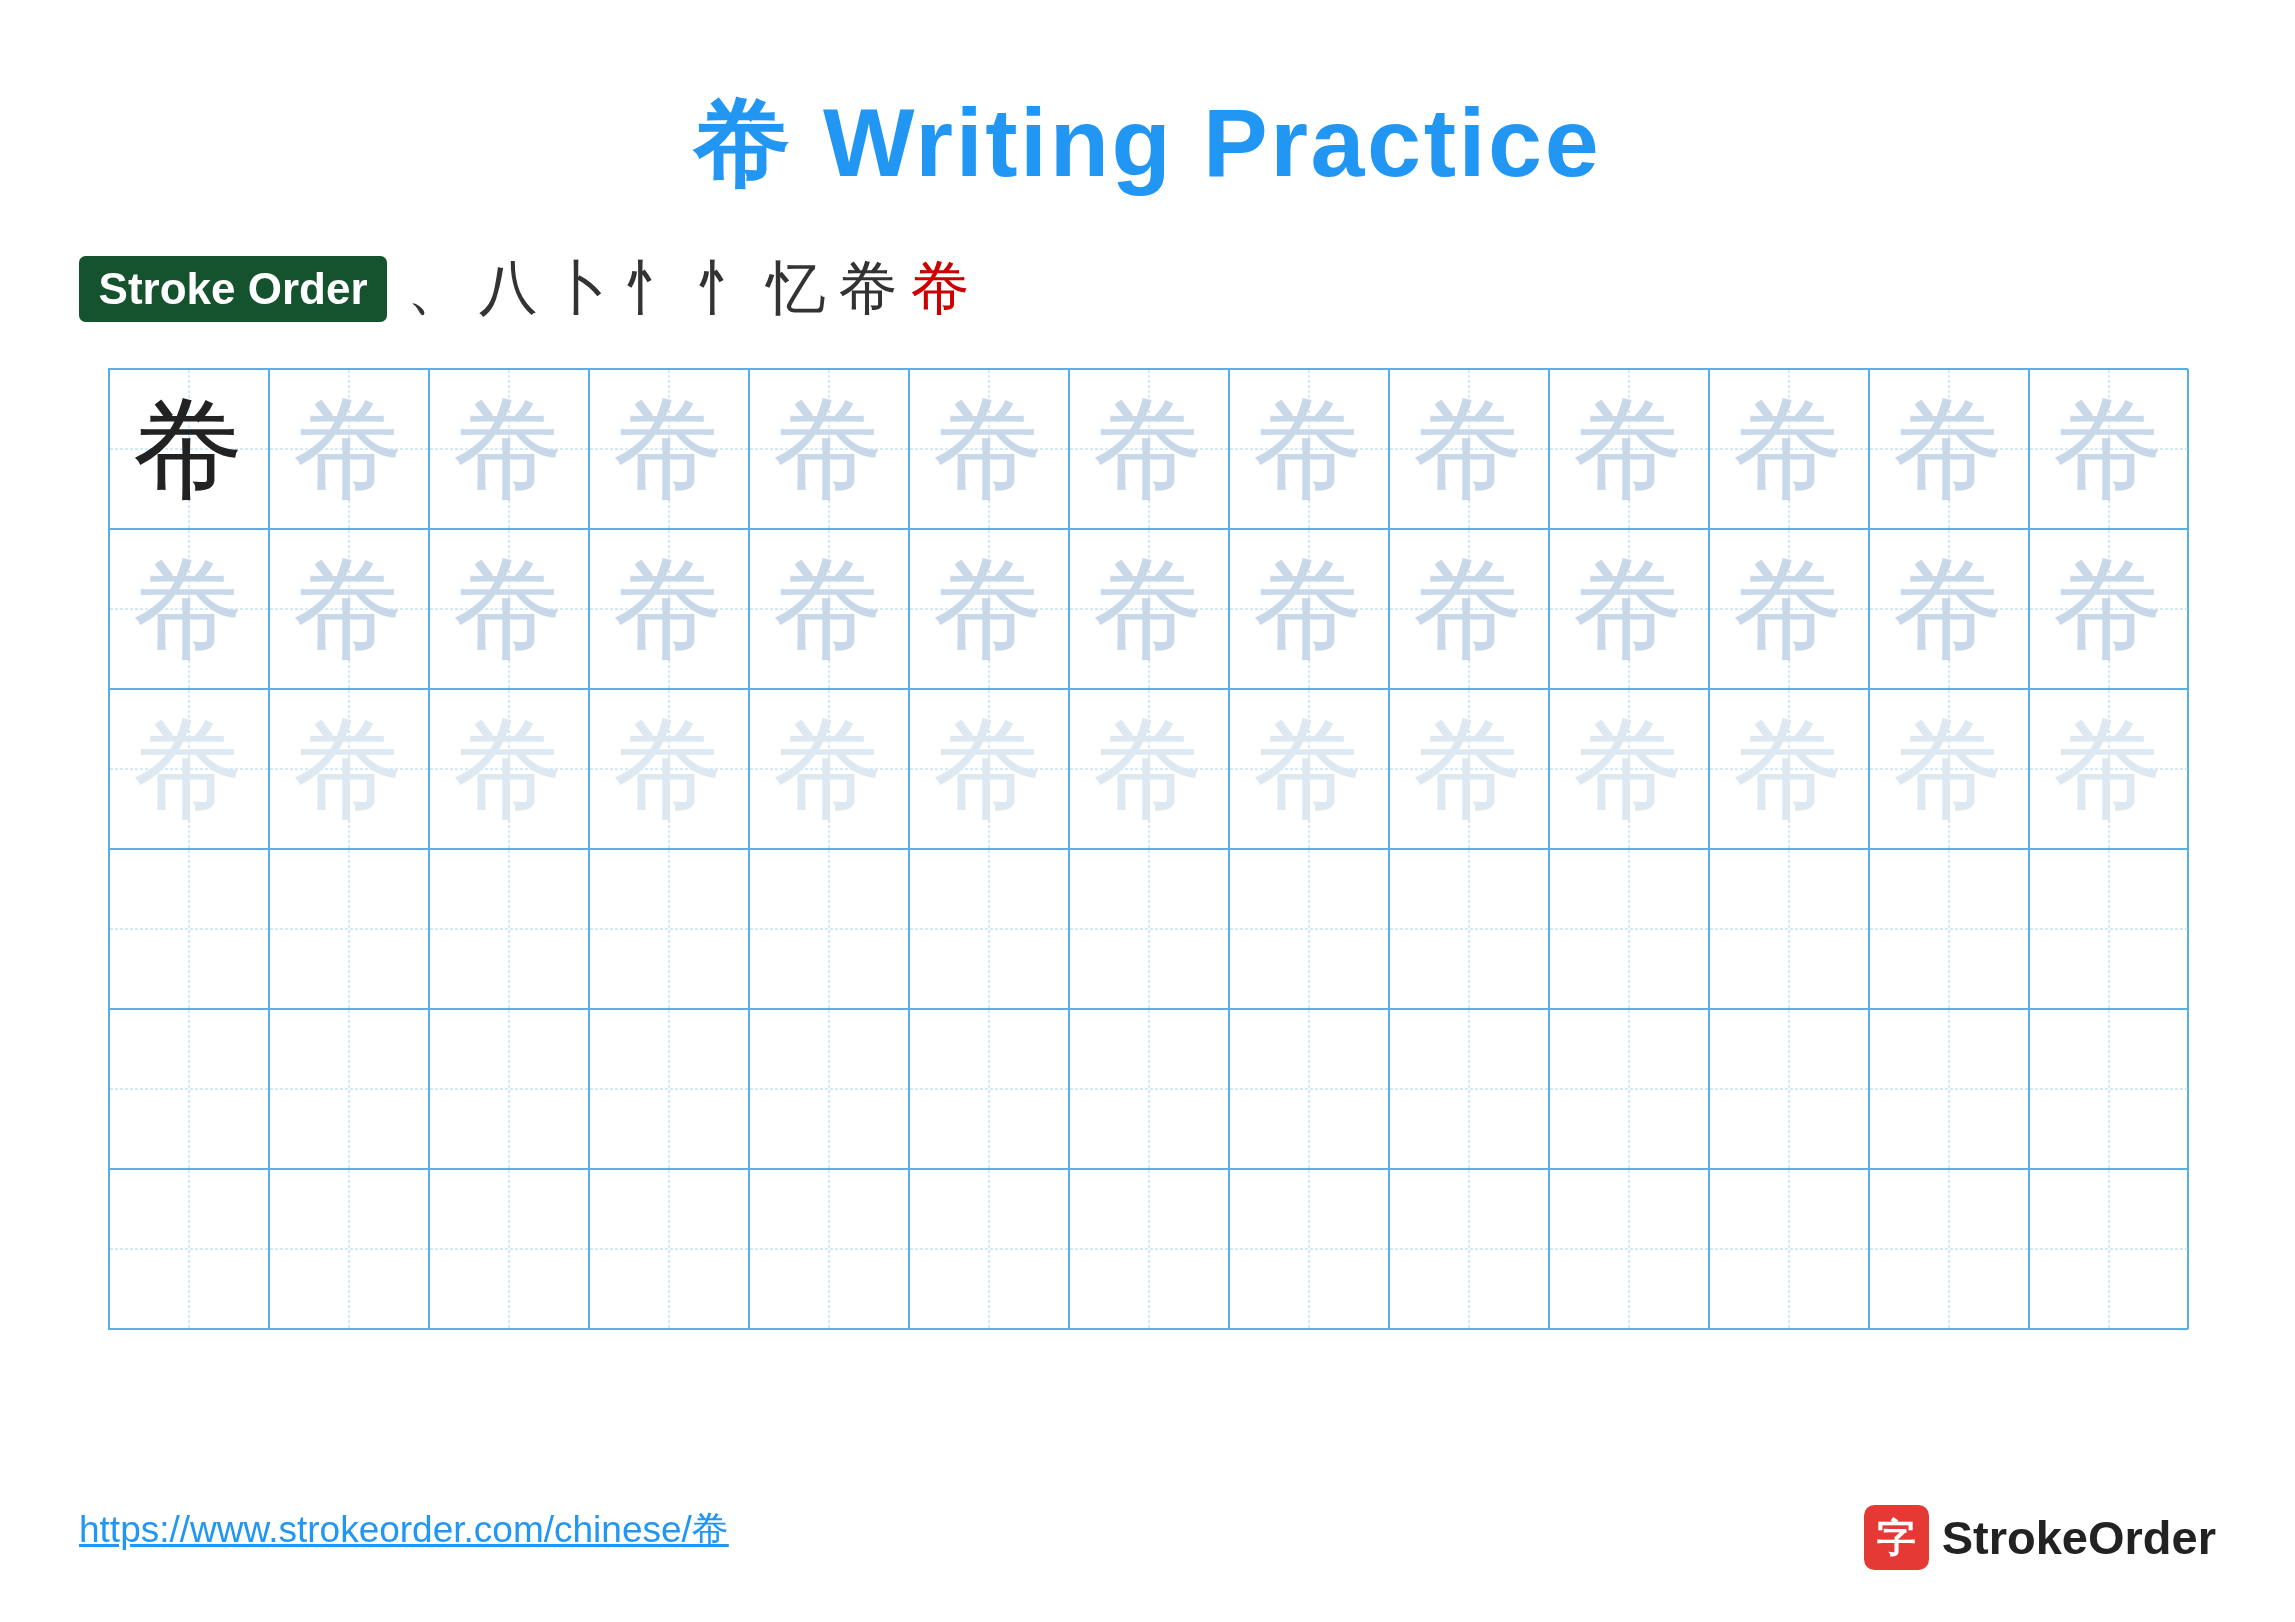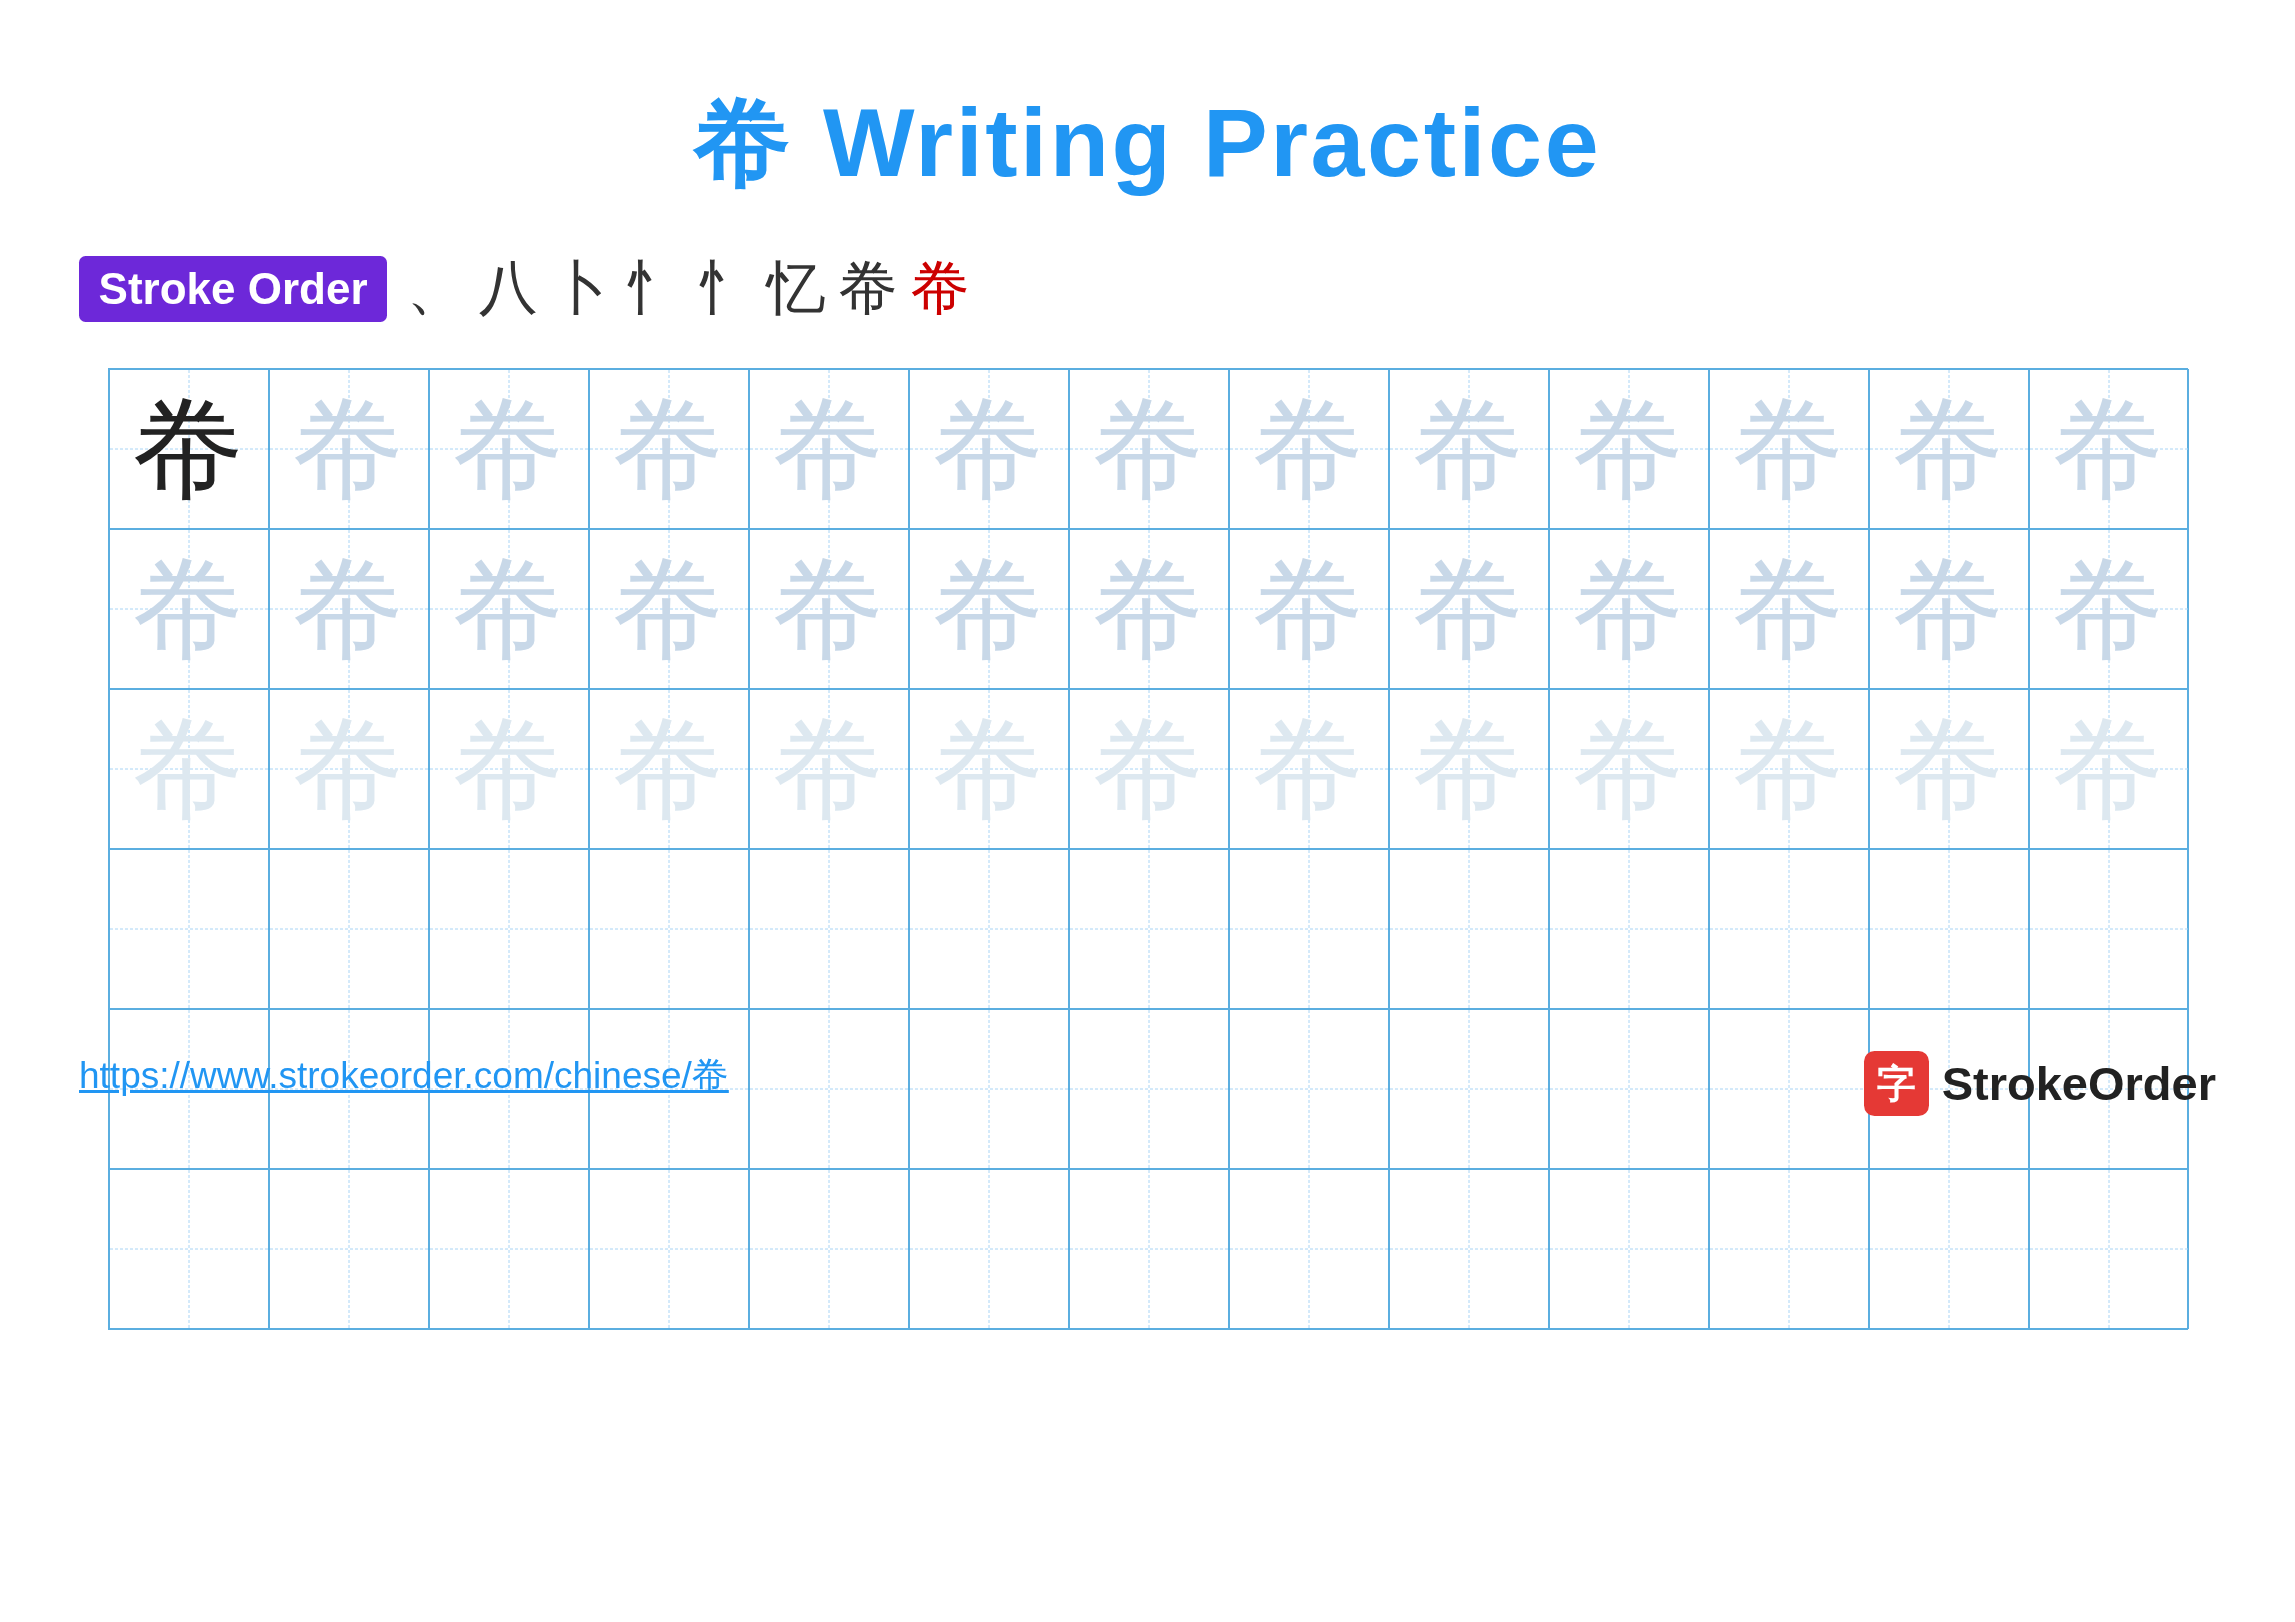--- a/index.html
+++ b/index.html
@@ -7,21 +7,21 @@
       background: #ffffff;
       font-family: serif;
       width: 2295px;
       height: 1622px;
       position: relative;
       overflow: hidden;
     }
 
     .page {
       width: 2295px;
-      height: 1168px;
+      height: 1622px;
       background: #fff;
       position: relative;
       display: flex;
       flex-direction: column;
       align-items: center;
     }
 
     .title {
       margin-top: 79px;
       font-size: 97px;
@@ -34,21 +34,21 @@
     .stroke-order-row {
       display: flex;
       align-items: center;
       margin-top: 39px;
       margin-left: 79px;
       align-self: flex-start;
       gap: 19.6px;
     }
 
     .stroke-order-badge {
-      background: #6d28d9;
+      background: #14532d;
       color: #fff;
       font-size: 44px;
       font-family: Arial, sans-serif;
       font-weight: bold;
       padding: 7.9px 19.6px;
       border-radius: 6.5px;
     }
 
     .stroke-sequence {
       display: flex;

